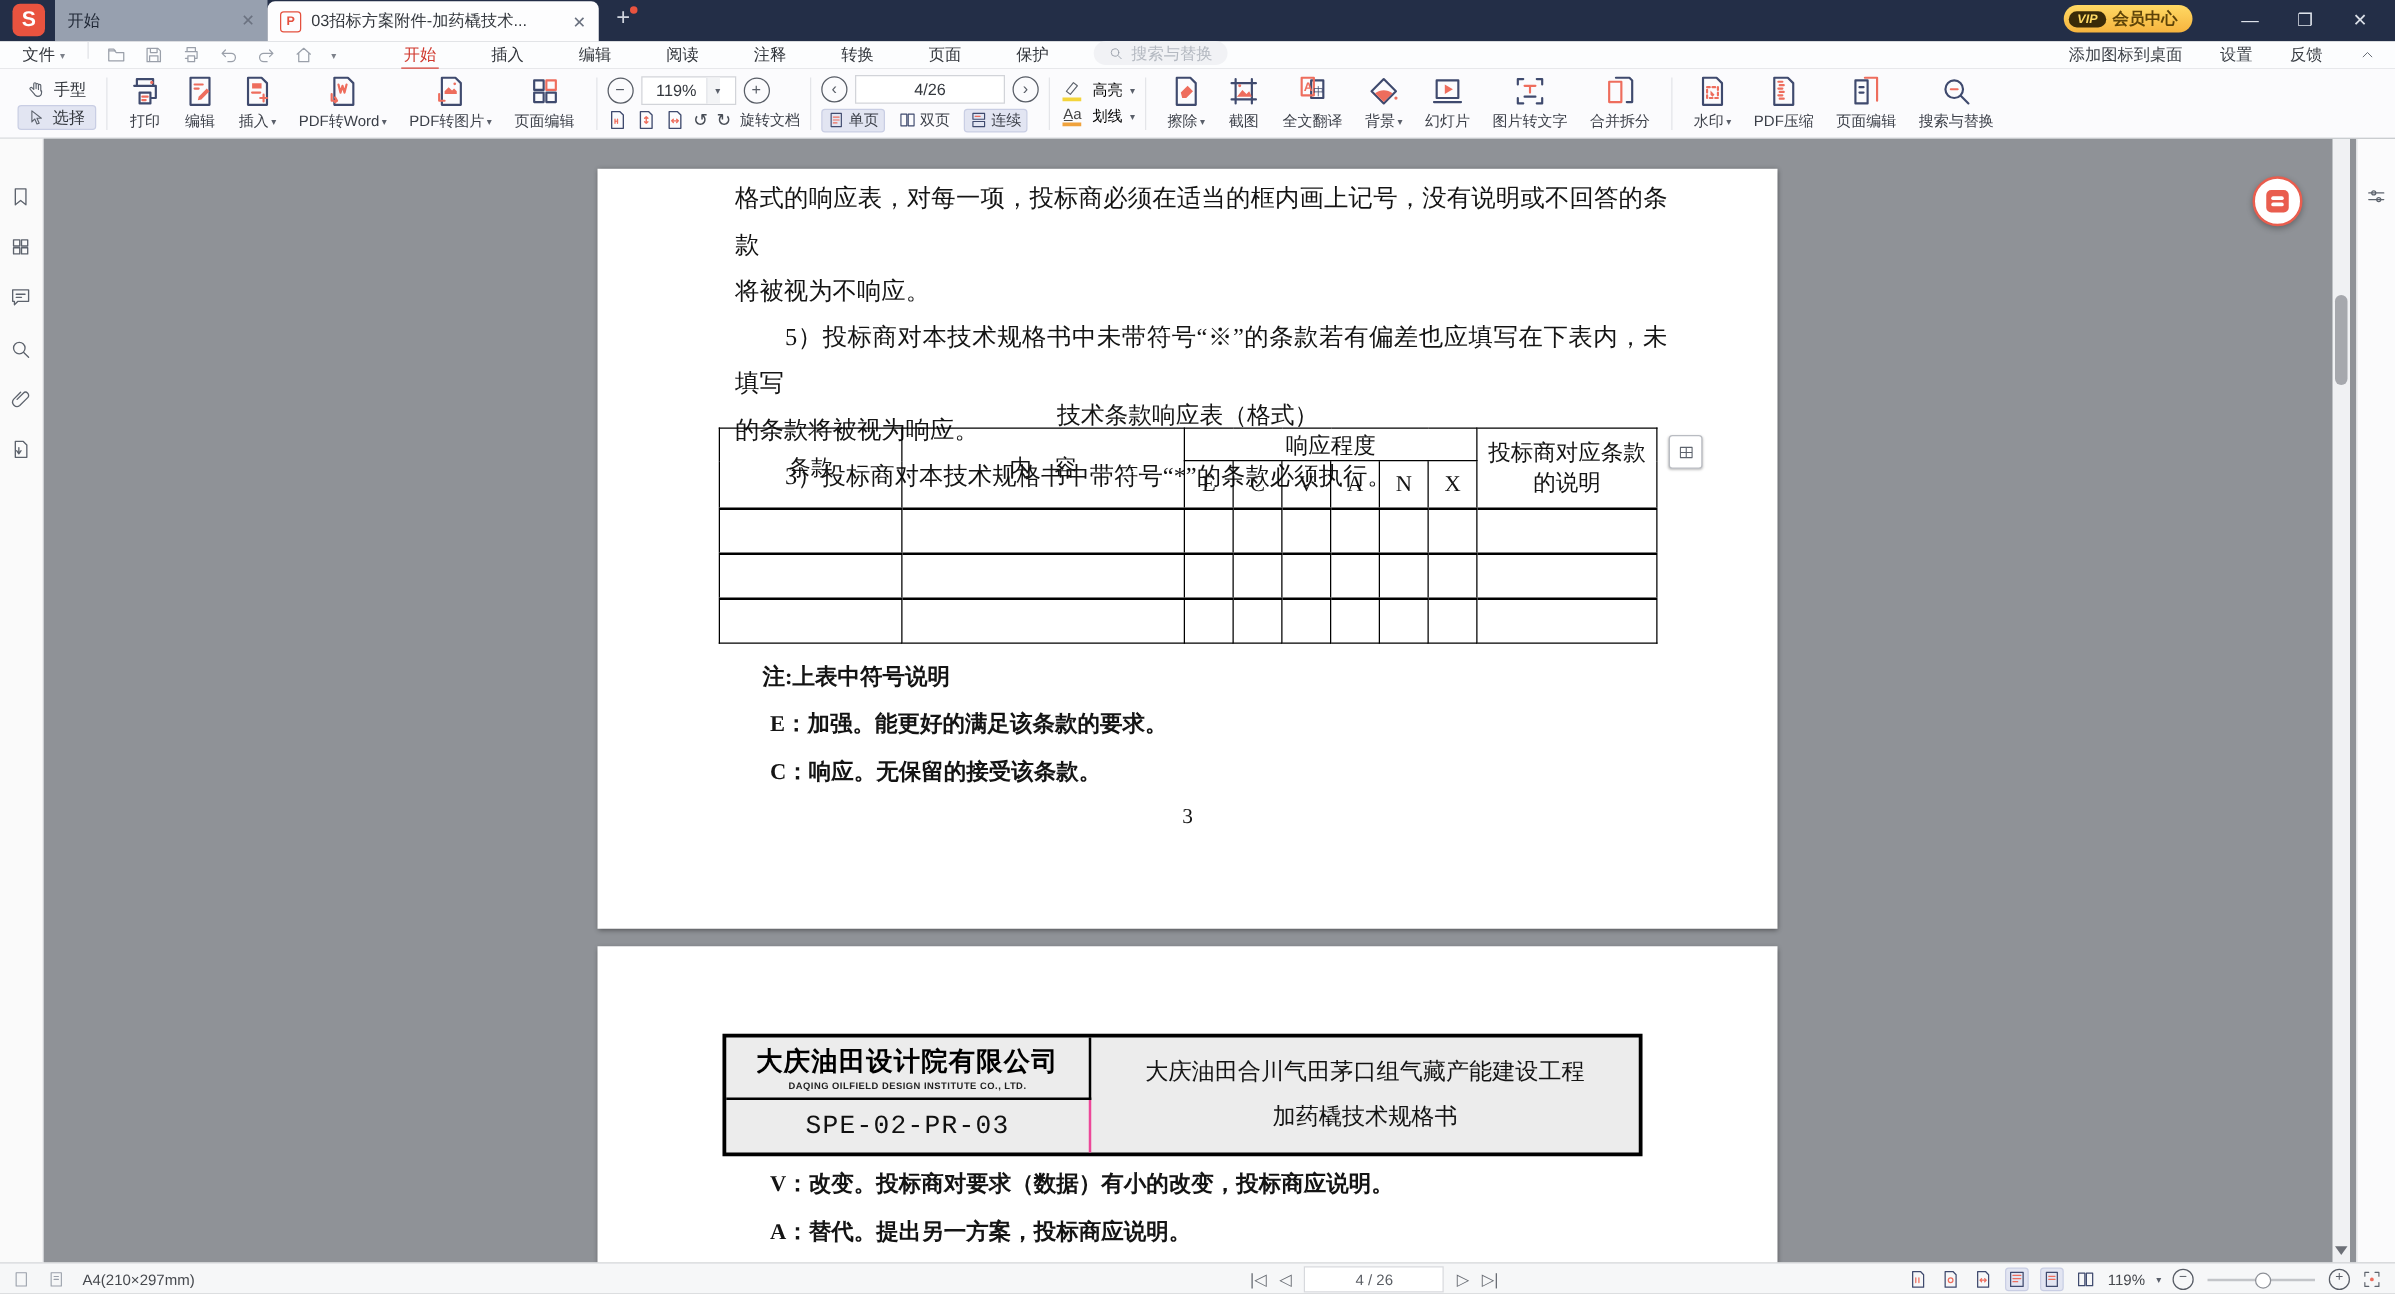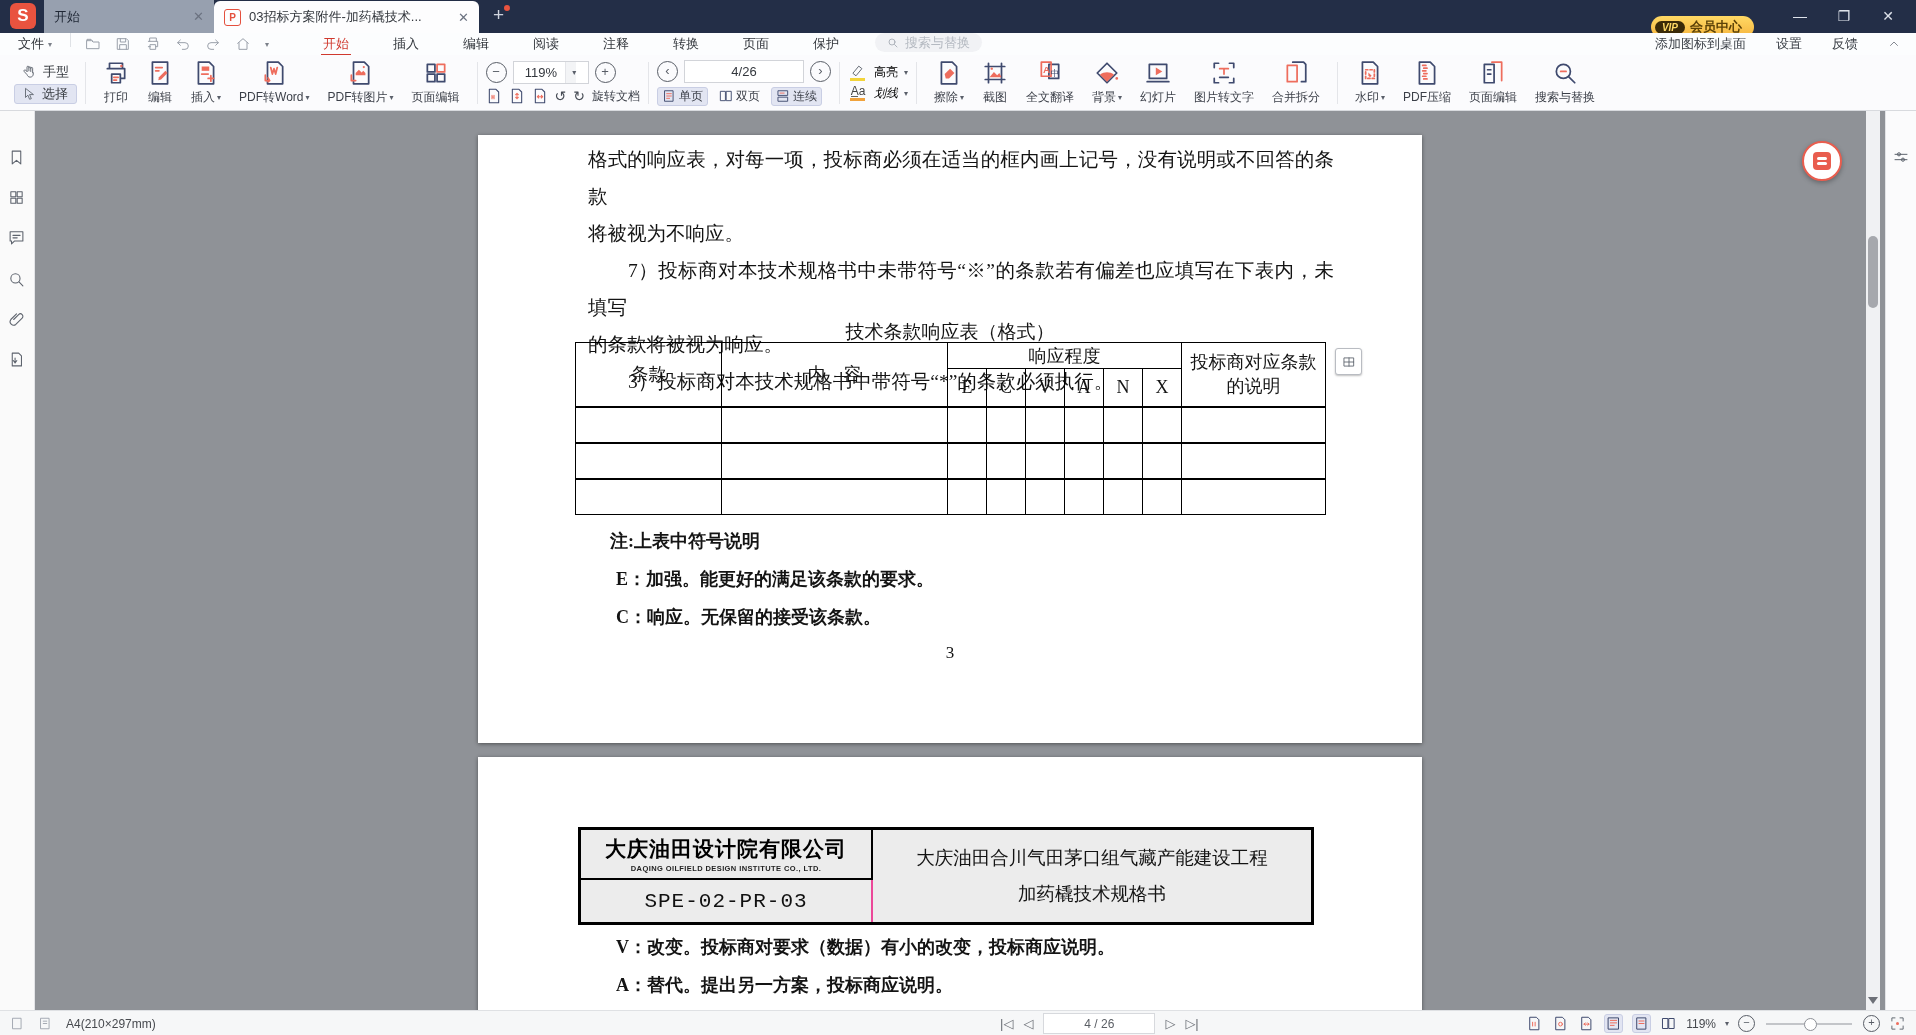--- a/index.html
+++ b/index.html
@@ -18,21 +18,21 @@
             color:#fff;font-weight:bold;font-size:17px;text-align:center;line-height:26px;}
   .tab{display:flex;align-items:center;padding:0 10px;font-size:13px;gap:8px;}
   .tab-home{width:150px;background:#97a0af;color:#1f2735;justify-content:space-between;}
   .tab-doc{width:245px;background:#fdfdfe;color:#33373d;border-radius:6px 6px 0 0;margin-top:1px;}
   .tab-close{color:#6b7280;font-size:13px;cursor:pointer;}
   .pdf-badge{width:15px;height:15px;border:1.5px solid #e4503e;border-radius:3px;color:#e4503e;
              font-size:10px;font-weight:bold;text-align:center;line-height:15px;flex:0 0 auto;}
   .newtab{position:relative;color:#cfd4de;font-size:19px;padding:4px 14px 0 14px;}
   .newtab .dot{position:absolute;top:5px;right:8px;width:6px;height:6px;border-radius:50%;background:#e9533f;}
   .tb-spacer{flex:1;}
-  .vip-pill{height:22px;margin-top:16px;background:linear-gradient(180deg,#ffd964,#f6b43e);border-radius:12px;
+  .vip-pill{height:22px;margin-top:4px;background:linear-gradient(180deg,#ffd964,#f6b43e);border-radius:12px;
             display:flex;align-items:center;padding:0 12px 0 4px;gap:5px;}
   .vip-chip{background:#3a2a08;color:#ffd964;font-style:italic;font-weight:bold;font-size:10px;
             border-radius:9px;padding:1px 7px;}
   .vip-text{color:#5d4308;font-size:13px;font-weight:bold;}
   .win-btns{display:flex;align-items:center;margin:0 6px 0 24px;gap:0;}
   .win-btn{width:44px;text-align:center;color:#dde2ea;font-size:14px;line-height:33px;}
 
   
   .menubar{position:absolute;left:0;top:33px;width:100%;height:22px;background:#fcfdfe;display:flex;font-size:13px;color:#31353b;}
   .file-menu{display:flex;align-items:center;gap:4px;padding:0 10px 0 18px;}
@@ -354,21 +354,21 @@
           <span class="mk-bar" style="background:#f3d43b;"></span>
         </span>
       <span style="font-size:12px;">高亮</span>
       <span class="dd">▾</span>
     </div>
     <div class="zrow">
       <span class="mk-ic">
           <span style="font-size:12px;color:#444;line-height:12px;">A̲a</span>
           <span class="mk-bar" style="background:#f0a23c;height:2.5px;"></span>
         </span>
-      <span style="font-size:12px;font-style:italic;">划线</span>
+      <span style="font-size:12px;">划线</span>
       <span class="dd">▾</span>
     </div>
   </div>
   <div class="vdiv"></div>
 
   <div class="big-btn">
     <svg width="26" height="26" viewBox="0 0 24 24">
         <path class="nv" d="M5 2h10l4 4v16H5z"></path>
         <path class="slf" d="m8 13 5-5 4 4-5 5h-3z"></path>
       </svg>
@@ -487,21 +487,21 @@
         <path class="dgy" d="M6 3h9l4 4v14H6z M10 10v7 M7.5 13.5 10 17l2.5-3.5"></path>
       </svg>
   </div>
 
   <div class="docarea">
 
     <div class="page page1">
       <div class="ptext" style="top:6px;">
         <div>格式的响应表，对每一项，投标商必须在适当的框内画上记号，没有说明或不回答的条款</div>
         <div>将被视为不响应。</div>
-        <div class="ind">7）投标商对本技术规格书中未带符号“※”的条款若有偏差也应填写在下表内，未填写</div>
+        <div class="ind">5）投标商对本技术规格书中未带符号“※”的条款若有偏差也应填写在下表内，未填写</div>
         <div>的条款将被视为响应。</div>
         <div class="ind">3）投标商对本技术规格书中带符号“*”的条款必须执行。</div>
       </div>
       <div class="tbl-title">技术条款响应表（格式）</div>
       <table class="resp outer">
         <colgroup>
           <col style="width:146px">
             <col style="width:226px">
           <col style="width:39px">
             <col style="width:39px">

